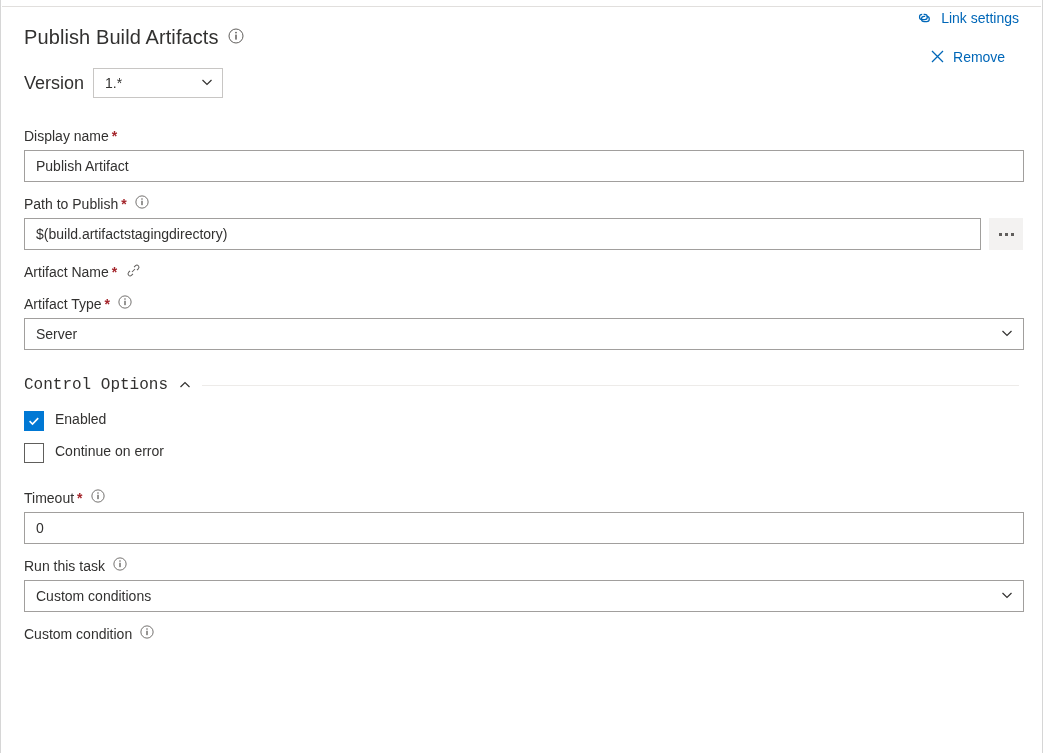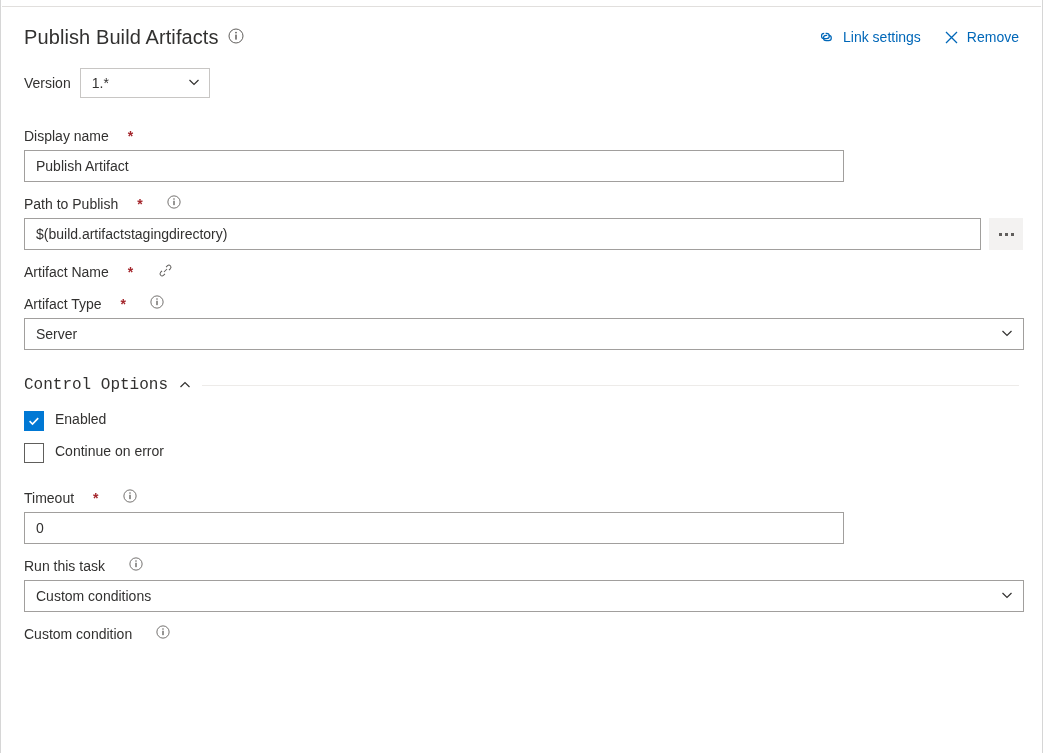--- a/index.html
+++ b/index.html
@@ -64,69 +64,70 @@
     font-weight: 400;
     color: #323130;
     letter-spacing: .1px;
     line-height: 1;
   }
   .header-actions {
     display: flex;
     align-items: center;
     gap: 23px;
     padding-right: 4px;
+    flex-direction: column;
   }
   .action-link {
     display: flex;
     align-items: center;
     gap: 8px;
     color: #0067b8;
     font-size: 14px;
     cursor: pointer;
     user-select: none;
   }
   .action-link svg { display: block; }
 
   
   .version-row {
     display: flex;
     align-items: center;
     gap: 9px;
     margin-top: 17px;
     margin-bottom: 30px;
   }
-  .version-label { font-size: 14px; color: #323130; }
+  .version-label { font-size: 18px; color: #323130; }
   .version-select {
     width: 130px;
     height: 30px;
     border: 1px solid #c8c6c4;
     background: #fff;
     display: flex;
     align-items: center;
     padding: 0 8px 0 11px;
     justify-content: space-between;
     cursor: pointer;
     font-size: 14px;
   }
 
   
   .field { margin-bottom: 13px; }
   .field-label {
     display: flex;
     align-items: center;
-    gap: 21px;
+    gap: 5px;
     font-size: 14px;
     color: #323130;
     margin-bottom: 5px;
     line-height: 17px;
   }
   .req { color: #a4262c; font-weight: 600; margin-left: -2px; }
 
   .input-box {
-    width: 820px;
+    width: 1000px;
     height: 32px;
     border: 1px solid #a19f9d;
     background: #fff;
     display: flex;
     align-items: center;
     padding: 0 11px;
     font-size: 14px;
     color: #323130;
     cursor: text;
   }

